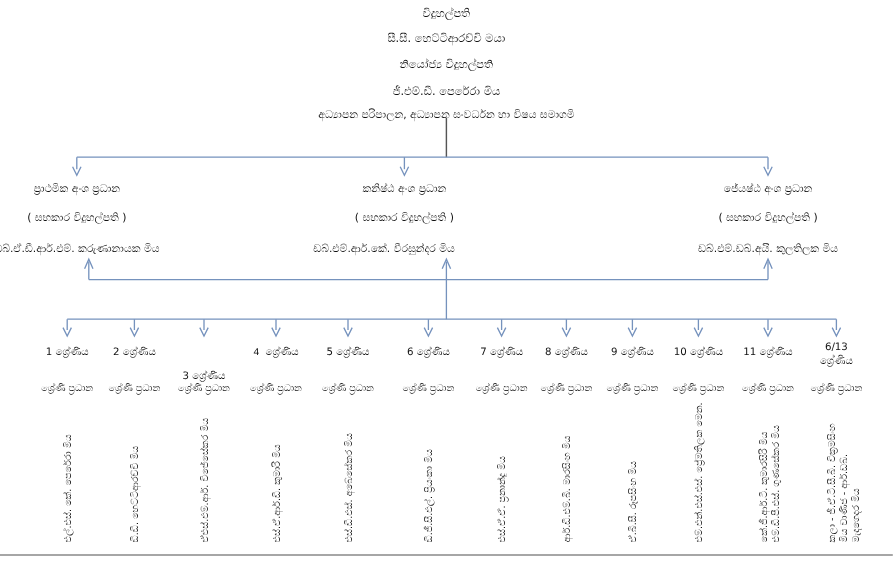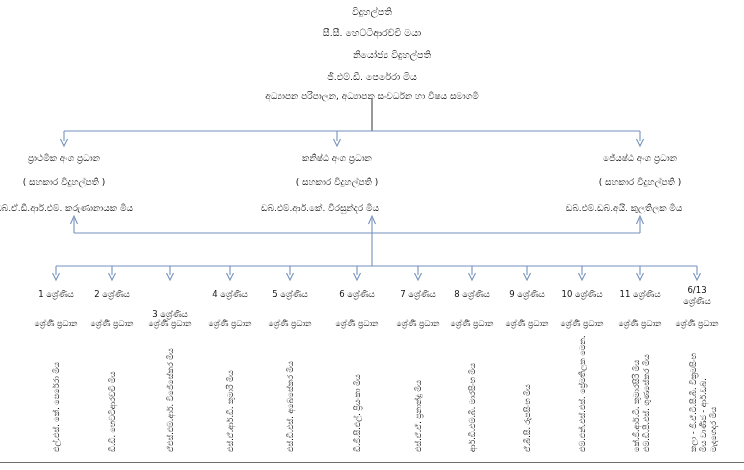--- a/index.html
+++ b/index.html
@@ -143,49 +143,49 @@
       <path d="M578.5,273 L582,280 L585.5,273"></path>
       <line x1="640" y1="266" x2="640" y2="275"></line>
       <path d="M636.5,273 L640,280 L643.5,273"></path>
       <line x1="697" y1="266" x2="697" y2="275"></line>
       <path d="M693.5,273 L697,280 L700.5,273"></path>
     </g>
   </svg>
 
   <div class="txt ctr top-line" style="left:372px; top:6px;">විදුහල්පති</div>
   <div class="txt ctr top-line" style="left:372px; top:27px;">සී.සී. හෙට්ටිආරච්චි මයා</div>
-  <div class="txt ctr top-line" style="left:392px; top:49px;">නියෝජ්‍ය විදුහල්පති</div>
+  <div class="txt ctr top-line" style="left:372px; top:49px;">නියෝජ්‍ය විදුහල්පති</div>
   <div class="txt ctr top-line" style="left:372px; top:71px;">ජී.එම්.ඩී. පෙරේරා මිය</div>
   <div class="txt ctr top-line wide" style="left:372px; top:90px;">අධ්‍යාපන පරිපාලන, අධ්‍යාපන සංවර්ධන හා විෂය සමාගමි</div>
 
   <div class="txt ctr branch-title" style="left:64px; top:152px;">ප්‍රාථමික අංශ ප්‍රධාන</div>
   <div class="txt ctr branch-sub" style="left:64px; top:176px;">( සහකාර විදුහල්පති )</div>
   <div class="txt ctr branch-name" style="left:64px; top:202px;">ඩබ්.ඒ.ඩී.ආර්.එම්. කරුණානායක මිය</div>
 
   <div class="txt ctr branch-title" style="left:337px; top:152px;">කනිෂ්ඨ අංශ ප්‍රධාන</div>
   <div class="txt ctr branch-sub" style="left:337px; top:176px;">( සහකාර විදුහල්පති )</div>
   <div class="txt ctr branch-name" style="left:320px; top:202px;">ඩබ්.එම්.ආර්.කේ. වීරසුන්දර මිය</div>
 
   <div class="txt ctr branch-title" style="left:640px; top:152px;">ජේ‍යෂ්ඨ අංශ ප්‍රධාන</div>
   <div class="txt ctr branch-sub" style="left:640px; top:176px;">( සහකාර විදුහල්පති )</div>
-  <div class="txt ctr branch-name" style="left:624px; top:202px;">ඩබ්.එම්.ඩබ්.අයි. කුලතිලක මිය</div>
+  <div class="txt ctr branch-name" style="left:640px; top:202px;">ඩබ්.එම්.ඩබ්.අයි. කුලතිලක මිය</div>
 
   <div class="txt ctr grade-label" style="left:56px; top:288px;">1 ශ්‍රේණිය</div>
   <div class="txt ctr head-label" style="left:56px; top:318px;">ශ්‍රේණි ප්‍රධාන</div>
   <div class="vname" style="left:52px; top:452px;">එල්.එස්. කේ. පෙරේරා මිය</div>
 
   <div class="txt ctr grade-label" style="left:112px; top:288px;">2 ශ්‍රේණිය</div>
   <div class="txt ctr head-label" style="left:112px; top:318px;">ශ්‍රේණි ප්‍රධාන</div>
   <div class="vname" style="left:108px; top:452px;">ඩී.ඩී. හෙට්ටිආරච්චි මිය</div>
 
   <div class="txt ctr grade-label" style="left:170px; top:288px;margin-top:20px;">3 ශ්‍රේණිය</div>
   <div class="txt ctr head-label" style="left:170px; top:318px;">ශ්‍රේණි ප්‍රධාන</div>
   <div class="vname" style="left:166px; top:452px;">ඒඑස්.එම්.ආර්. විජේසේකර මිය</div>
 
-  <div class="txt ctr grade-label" style="left:230px; top:288px;">4 ශ්‍රේණිය</div>
+  <div class="txt ctr grade-label" style="left:230px; top:288px;font-family:Liberation Mono, monospace;">4 ශ්‍රේණිය</div>
   <div class="txt ctr head-label" style="left:230px; top:318px;">ශ්‍රේණි ප්‍රධාන</div>
   <div class="vname" style="left:226px; top:452px;">එස්.ඒ.ආර්.ඩී. කුමාරි මිය</div>
 
   <div class="txt ctr grade-label" style="left:290px; top:288px;">5 ශ්‍රේණිය</div>
   <div class="txt ctr head-label" style="left:290px; top:318px;">ශ්‍රේණි ප්‍රධාන</div>
   <div class="vname" style="left:286px; top:452px;">එස්.ඩී.එස්. අබේසේකර මිය</div>
 
   <div class="txt ctr grade-label" style="left:357px; top:288px;">6 ශ්‍රේණිය</div>
   <div class="txt ctr head-label" style="left:357px; top:318px;">ශ්‍රේණි ප්‍රධාන</div>
   <div class="vname" style="left:353px; top:452px;">ඩී.ජී.සී.එල්. ප්‍රියංකා මිය</div>

